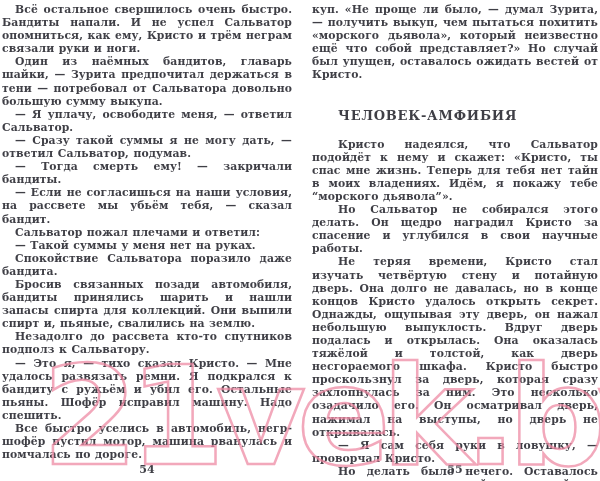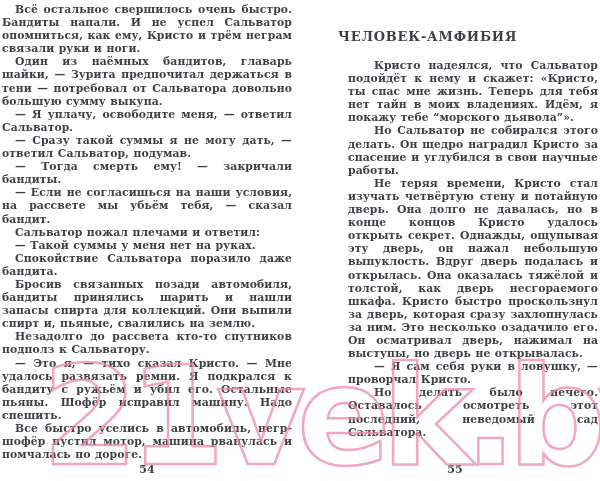--- a/index.html
+++ b/index.html
@@ -8,21 +8,21 @@
     font-family:"DejaVu Serif","Liberation Serif",serif;
   }
   .col{position:absolute;top:3px;}
   .col-left{left:2px;width:290px;}
   .col-right{left:312px;width:286px;}
   .col p{
     margin:0;font-size:10.8px;line-height:13.1px;font-weight:bold;
     color:#3f3f46;text-align:justify;letter-spacing:0.1px;word-spacing:0.6px;
   }
   .col-left p.indent{text-indent:13px;}
-  .col-right p.indent{text-indent:26px;margin-left:36px;}
+  .col-right p.indent{text-indent:26px;}
   .chapter-heading{
     margin:26px 0 15px 0;font-size:13px;line-height:15px;font-weight:bold;
     color:#3f3f46;letter-spacing:0.8px;text-indent:26px;
   }
   .pagenum{
     position:absolute;top:463px;font-size:11px;font-weight:bold;color:#3f3f46;
     text-align:center;
   }
   .pagenum-left{left:2px;width:290px;}
   .pagenum-right{left:312px;width:286px;}
@@ -49,20 +49,23 @@
         <p class="indent">— Такой суммы у меня нет на руках.</p>
         <p class="indent">Спокойствие Сальватора поразило даже бандита.</p>
         <p class="indent">Бросив связанных позади автомобиля, бандиты принялись шарить и нашли запасы спирта для коллекций. Они выпили спирт и, пьяные, свалились на землю.</p>
         <p class="indent">Незадолго до рассвета кто-то спутников подполз к Сальватору.</p>
         <p class="indent">— Это я, — тихо сказал Кристо. — Мне удалось развязать ремни. Я подкрался к бандиту с ружьём и убил его. Остальные пьяны. Шофёр исправил машину. Надо спешить.</p>
         <p class="indent">Все быстро уселись в автомобиль, негр-шофёр пустил мотор, машина рванулась и помчалась по дороге.</p>
       </div>
   </div>
 
   <div class="col col-right">
+    <div>
+        <p class="">куп. «Не проще ли было, — думал Зурита, — получить выкуп, чем пытаться похитить «морского дьявола», который неизвестно ещё что собой представляет?» Но случай был упущен, оставалось ожидать вестей от Кристо.</p>
+      </div>
     <div class="chapter-heading">ЧЕЛОВЕК-АМФИБИЯ</div>
     <div>
         <p class="indent">Кристо надеялся, что Сальватор подойдёт к нему и скажет: «Кристо, ты спас мне жизнь. Теперь для тебя нет тайн в моих владениях. Идём, я покажу тебе “морского дьявола”».</p>
         <p class="indent">Но Сальватор не собирался этого делать. Он щедро наградил Кристо за спасение и углубился в свои научные работы.</p>
         <p class="indent">Не теряя времени, Кристо стал изучать четвёртую стену и потайную дверь. Она долго не давалась, но в конце концов Кристо удалось открыть секрет. Однажды, ощупывая эту дверь, он нажал небольшую выпуклость. Вдруг дверь подалась и открылась. Она оказалась тяжёлой и толстой, как дверь несгораемого шкафа. Кристо быстро проскользнул за дверь, которая сразу захлопнулась за ним. Это несколько озадачило его. Он осматривал дверь, нажимал на выступы, но дверь не открывалась.</p>
         <p class="indent">— Я сам себя руки в ловушку, — проворчал Кристо.</p>
         <p class="indent">Но делать было нечего. Оставалось осмотреть этот последний, неведомый сад Сальватора.</p>
       </div>
   </div>
 

